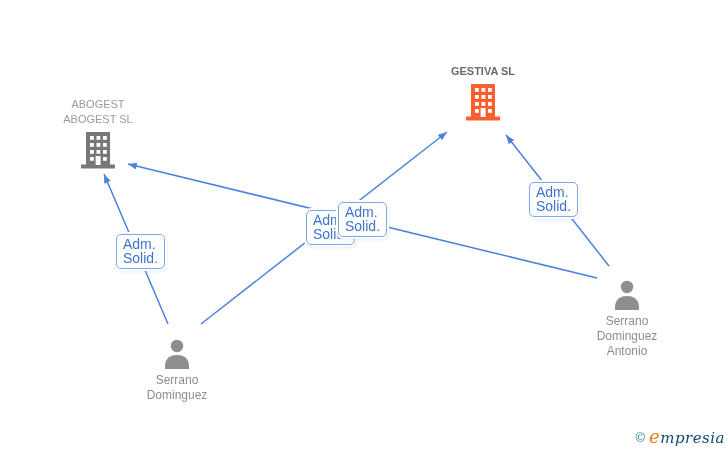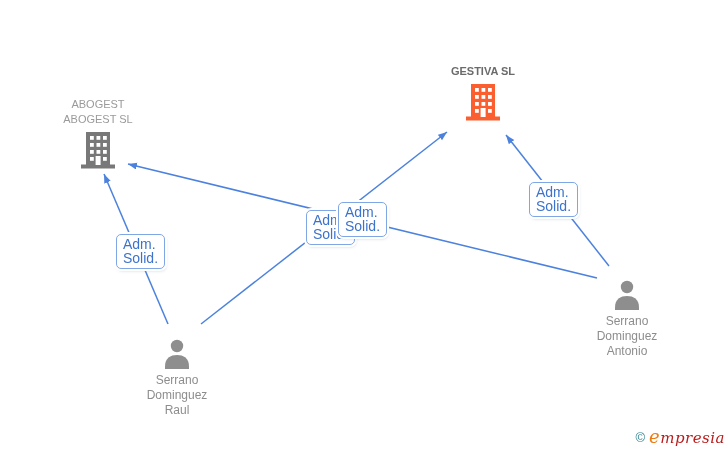--- a/index.html
+++ b/index.html
@@ -135,32 +135,31 @@
           </svg></span>
       </div>
       <div class="node person" style="left: 117px; top: 339px;">
         <span class="icon-wrap"><svg width="30" height="30" viewBox="0 0 30 30">
             <circle cx="15" cy="7" r="6.2" fill="#8e8e8e"></circle>
             <path d="M3,30 v-2.5 c0,-8.5 5.5,-11.5 12,-11.5 s12,3 12,11.5 V30 Z" fill="#8e8e8e"></path>
           </svg></span>
         <div class="nlabel" style="color: rgb(141, 141, 141);">
           <div>Serrano</div>
           <div>Dominguez</div>
-          <div>Raul</div>
         </div>
       </div>
       <div class="node person" style="left: 567px; top: 280px;">
         <span class="icon-wrap"><svg width="30" height="30" viewBox="0 0 30 30">
             <circle cx="15" cy="7" r="6.2" fill="#8e8e8e"></circle>
             <path d="M3,30 v-2.5 c0,-8.5 5.5,-11.5 12,-11.5 s12,3 12,11.5 V30 Z" fill="#8e8e8e"></path>
           </svg></span>
         <div class="nlabel" style="color: rgb(141, 141, 141);">
           <div>Serrano</div>
           <div>Dominguez</div>
           <div>Antonio</div>
         </div>
       </div>
     </div>
 
   <a class="logo">
-    <span class="copy" style="color: rgb(46, 130, 144);">©</span><span class="brand"><em class="e" style="color: rgb(238, 124, 18);">e</em><em style="color: #b91c1c;">mpresia</em></span>
+    <span class="copy" style="color: rgb(46, 130, 144);">©</span><span class="brand"><em class="e" style="color: rgb(238, 124, 18);">e</em><em style="color: #0c4a6e;">mpresia</em></span>
   </a>
 </div>
 
 </body></html>

